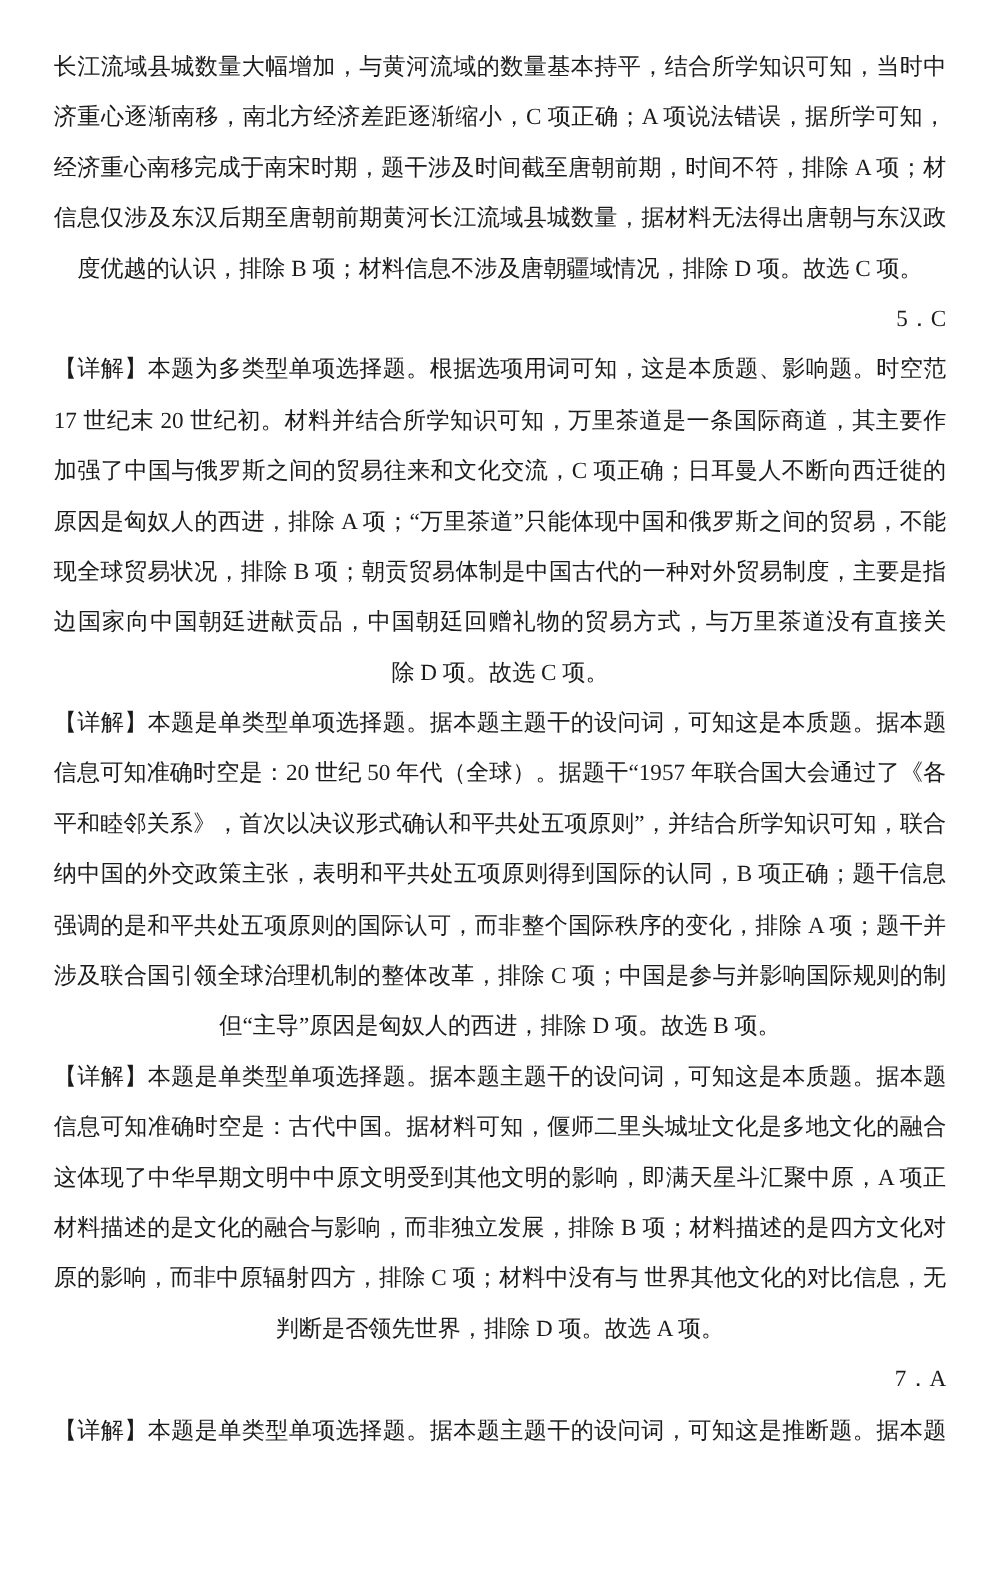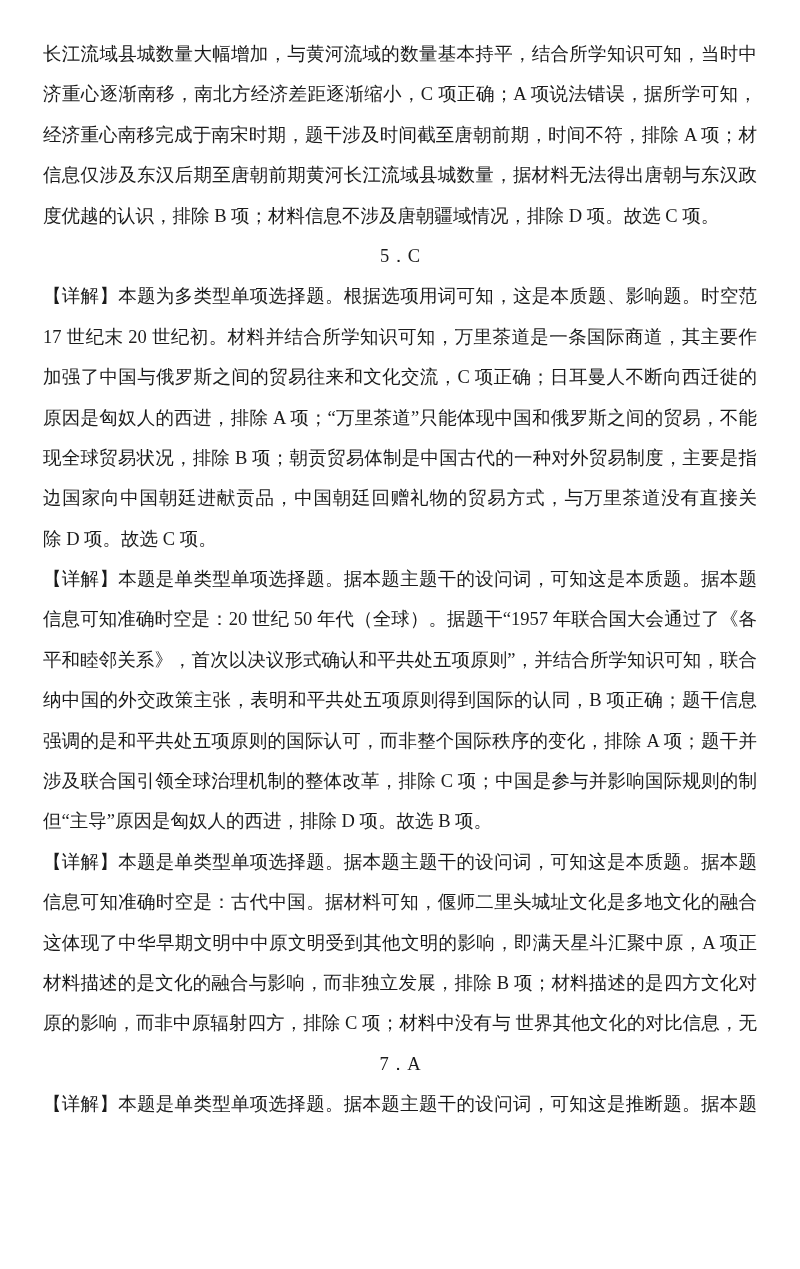--- a/index.html
+++ b/index.html
@@ -21,28 +21,28 @@
     padding: 34px 43px 0 43px;
     background: #ffffff;
     overflow: hidden;
   }
   .line {
     font-size: 18.5px;
     line-height: 40.4px;
     height: 40.4px;
     overflow: hidden;
     white-space: normal;
-    text-align: left;
+    text-align: center;
   }
   .line.fill {
     text-align: justify;
     text-align-last: justify;
   }
   .line.answer-heading {
-    text-align: center;
+    text-align: right;
     font-family: Liberation Serif, serif;
   }
 </style>
 </head>
 <body>
 
 <div class="page" style="background: rgb(255, 255, 255); color: rgb(27, 27, 27);">
     <div class="line fill">长江流域县城数量大幅增加，与黄河流域的数量基本持平，结合所学知识可知，当时中国经</div>
     <div class="line fill">济重心逐渐南移，南北方经济差距逐渐缩小，C 项正确；A 项说法错误，据所学可知，我国</div>
     <div class="line fill">经济重心南移完成于南宋时期，题干涉及时间截至唐朝前期，时间不符，排除 A 项；材料</div>
@@ -61,15 +61,16 @@
     <div class="line fill">平和睦邻关系》，首次以决议形式确认和平共处五项原则”，并结合所学知识可知，联合国采</div>
     <div class="line fill">纳中国的外交政策主张，表明和平共处五项原则得到国际的认同，B 项正确；题干信息主要</div>
     <div class="line fill">强调的是和平共处五项原则的国际认可，而非整个国际秩序的变化，排除 A 项；题干并未</div>
     <div class="line fill">涉及联合国引领全球治理机制的整体改革，排除 C 项；中国是参与并影响国际规则的制定，</div>
     <div class="line left">但“主导”原因是匈奴人的西进，排除 D 项。故选 B 项。</div>
     <div class="line fill">【详解】本题是单类型单项选择题。据本题主题干的设问词，可知这是本质题。据本题时间</div>
     <div class="line fill">信息可知准确时空是：古代中国。据材料可知，偃师二里头城址文化是多地文化的融合体，</div>
     <div class="line fill">这体现了中华早期文明中中原文明受到其他文明的影响，即满天星斗汇聚中原，A 项正确；</div>
     <div class="line fill">材料描述的是文化的融合与影响，而非独立发展，排除 B 项；材料描述的是四方文化对中</div>
     <div class="line fill">原的影响，而非中原辐射四方，排除 C 项；材料中没有与 世界其他文化的对比信息，无法</div>
+    <div class="line left">判断是否领先世界，排除 D 项。故选 A 项。</div>
     <div class="line left answer-heading">7．A</div>
     <div class="line fill">【详解】本题是单类型单项选择题。据本题主题干的设问词，可知这是推断题。据本题时间</div>
   </div>
 
 </body></html>

